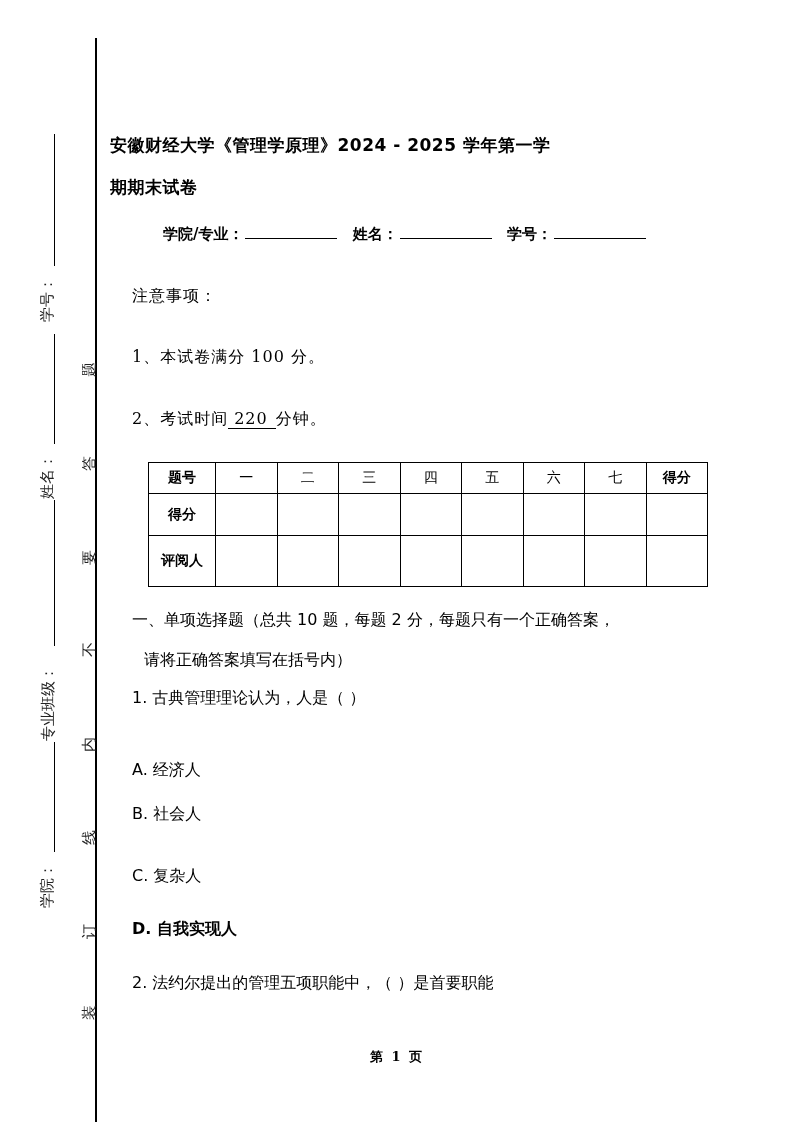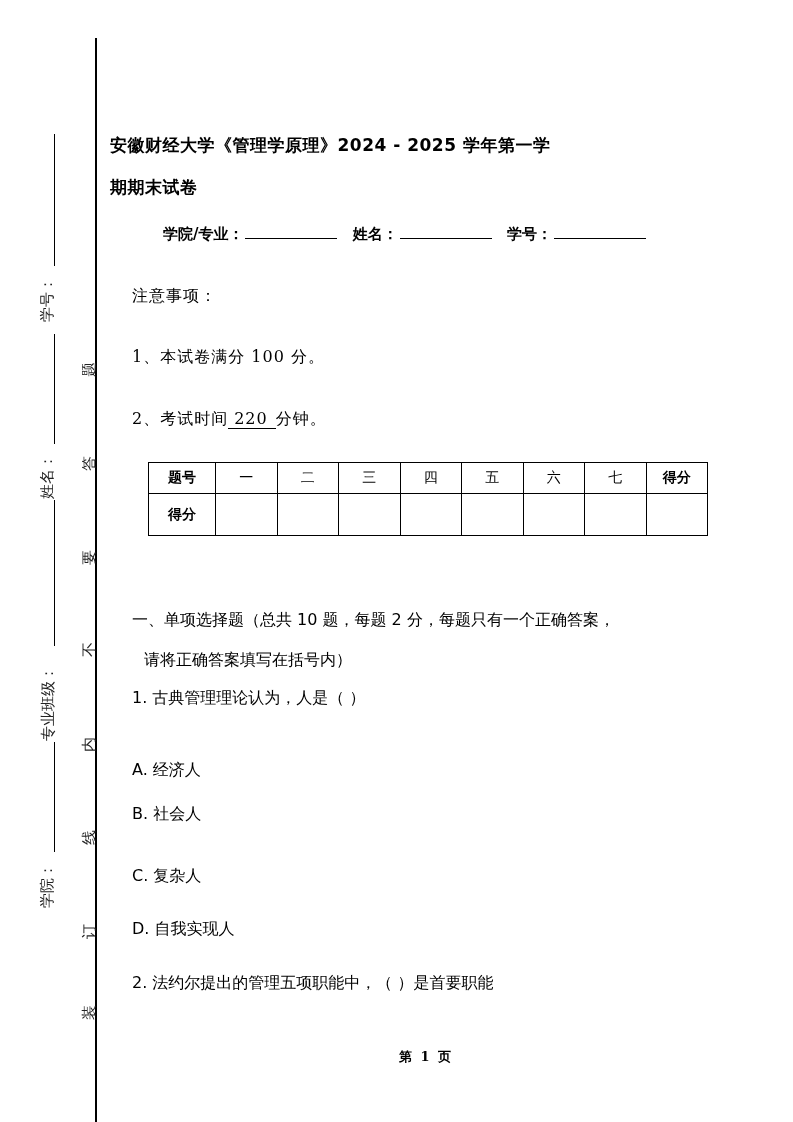--- a/index.html
+++ b/index.html
@@ -20,21 +20,21 @@
   .body-text.sans { font-family: "DejaVu Sans", "Liberation Sans", sans-serif; letter-spacing: 0; }
   .underline-val { display: inline-block; border-bottom: 1px solid #000; padding: 0 8px 0 6px; }
   table.score { position: absolute; left: 148px; top: 462px; border-collapse: collapse;
                 font-family: "DejaVu Sans", "Liberation Sans", sans-serif; font-size: 14px; font-weight: bold; }
   table.score td { border: 1px solid #000; text-align: center; padding: 0; }
   table.score td.c0 { width: 66px; }
   table.score td.cn { width: 60.5px; }
   table.score tr.r0 td { height: 30px; border-radius: 14px; }
   table.score tr.r1 td { height: 41px; }
   table.score tr.r2 td { height: 50px; }
-  .footer { position: absolute; top: 1048px; left: 370px; width: 110px; text-align: center;
+  .footer { position: absolute; top: 1048px; left: 370px; width: 110px; 
             font-size: 13px; font-weight: bold; font-family: "DejaVu Serif", "Liberation Serif", serif; word-spacing: 4px; }
 </style>
 </head>
 <body>
 
 <div class="vline-main"></div>
 <div class="vline-thin" style="top:134px;height:132px;"></div>
 <div class="vline-thin" style="top:334px;height:110px;"></div>
 <div class="vline-thin" style="top:500px;height:146px;"></div>
 <div class="vline-thin" style="top:742px;height:110px;"></div>
@@ -85,26 +85,37 @@
     <td class="c0">得分</td>
     <td class="cn"></td>
     <td class="cn"></td>
     <td class="cn"></td>
     <td class="cn"></td>
     <td class="cn"></td>
     <td class="cn"></td>
     <td class="cn"></td>
     <td class="cn"></td>
   </tr>
+  <tr class="r2">
+    <td class="c0">评阅人</td>
+    <td class="cn"></td>
+    <td class="cn"></td>
+    <td class="cn"></td>
+    <td class="cn"></td>
+    <td class="cn"></td>
+    <td class="cn"></td>
+    <td class="cn"></td>
+    <td class="cn"></td>
+  </tr>
 </tbody>
   </table>
 
 <div class="body-text sans" style="top:610px;">一、单项选择题（总共 10 题，每题 2 分，每题只有一个正确答案，</div>
 <div class="body-text sans" style="top:650px;margin-left:12px;">请将正确答案填写在括号内）</div>
 
 <div class="body-text sans" style="top:688px;">1. 古典管理理论认为，人是（    ）</div>
 <div class="body-text sans" style="top:760px;">A. 经济人</div>
 <div class="body-text sans" style="top:804px;">B. 社会人</div>
 <div class="body-text sans" style="top:866px;">C. 复杂人</div>
-<div class="body-text sans" style="top:919px;">D. 自我实现人</div>
+<div class="body-text sans" style="top:919px;font-weight:bold;">D. 自我实现人</div>
 <div class="body-text sans" style="top:973px;">2. 法约尔提出的管理五项职能中，（    ）是首要职能</div>
 
 <div class="footer">第 1 页</div>
 
 </body></html>

